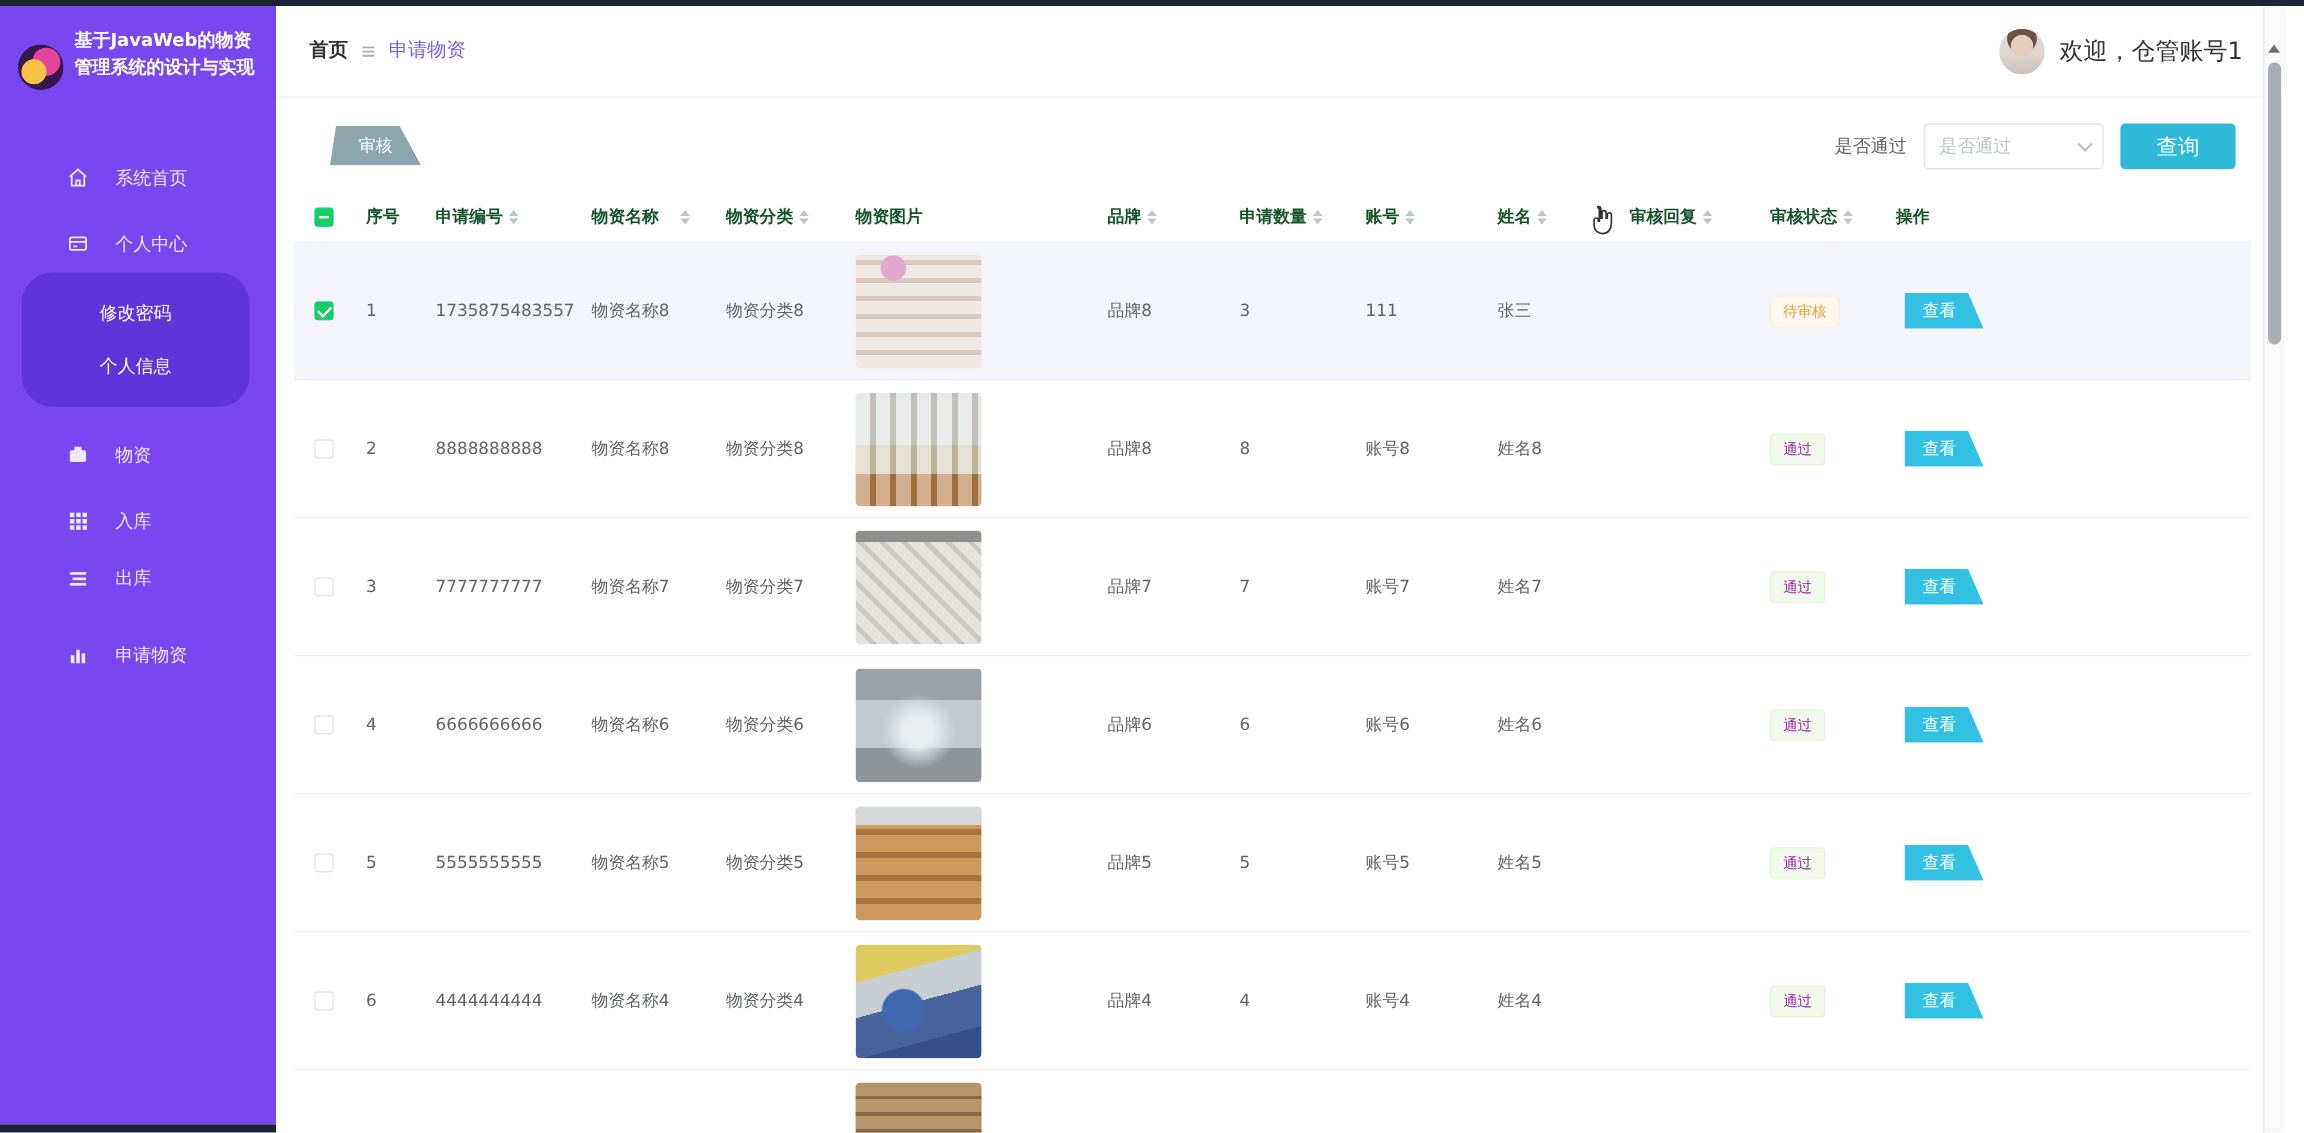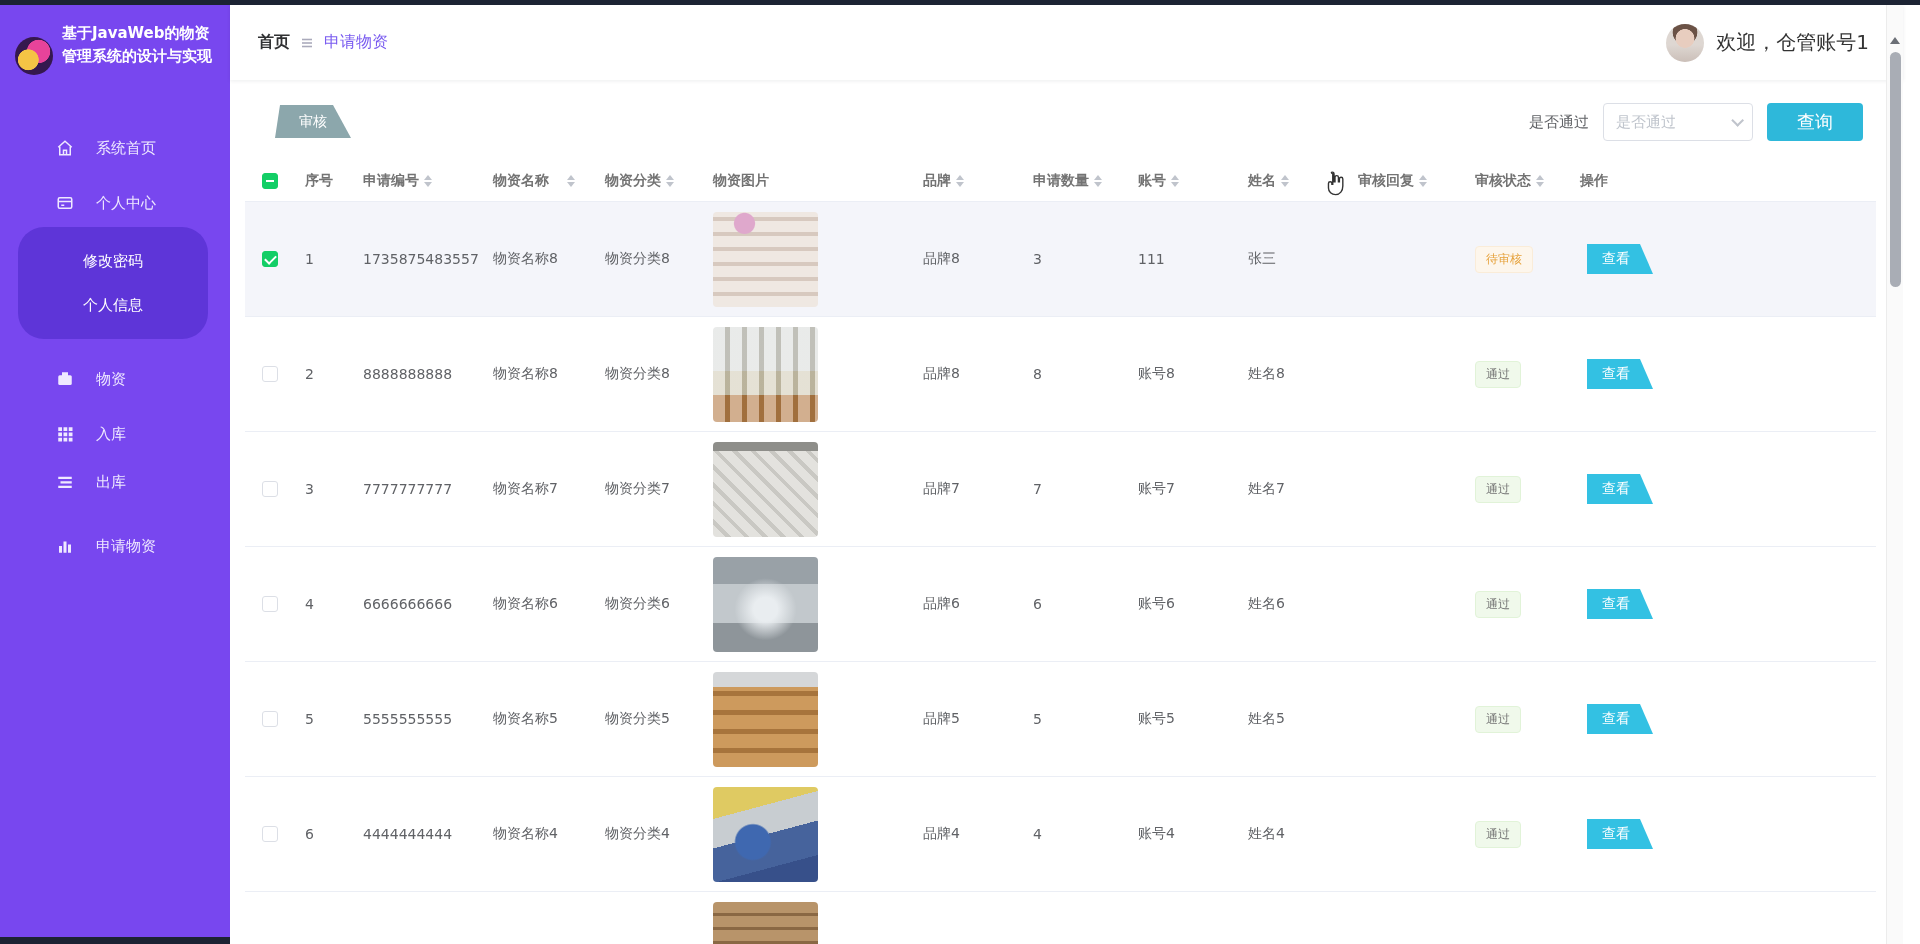--- a/index.html
+++ b/index.html
@@ -42,21 +42,21 @@
   .filterbar { position:absolute; top:103px; right:57px; height:38px; display:flex; align-items:center; gap:14px; }
   .filter-label { font-size:15px; color:#606266; }
   .select { width:150px; height:38px; border:1px solid #dcdfe6; border-radius:4px; background:#fff; display:flex; align-items:center; justify-content:space-between; padding:0 12px; cursor:pointer; }
   .select .ph { font-size:15px; color:#bfc4cc; }
   .chev { width:9px; height:9px; border-right:2px solid #c0c4cc; border-bottom:2px solid #c0c4cc; transform:rotate(45deg) translateY(-3px); }
   .btn-search { width:96px; height:38px; background:#2eb8da; color:#fff; font-size:18px; border:none; border-radius:4px; cursor:pointer; }
 
   
   .table { position:absolute; left:245px; top:160px; width:1631px; }
   .thead { display:flex; align-items:center; height:42px; border-bottom:1px solid #ebeef5; }
-  .th { display:flex; align-items:center; padding-left:10px; font-size:14px; font-weight:bold; color:#737373; cursor:pointer; }
+  .th { display:flex; align-items:center; padding-left:10px; font-size:14px; font-weight:bold; color:#14532d; cursor:pointer; }
   .sort { display:inline-flex; flex-direction:column; gap:2px; margin-left:5px; }
   .sort i { width:0; height:0; border-left:4px solid transparent; border-right:4px solid transparent; display:block; }
   .sort .up { border-bottom:5px solid #c0c4cc; }
   .sort .dn { border-top:5px solid #c0c4cc; }
   .tr { display:flex; align-items:center; height:115px; border-bottom:1px solid #ebeef5; background:#fff; }
   .tr.hl { background:#f4f5fa; }
   .td { padding-left:10px; font-size:14px; color:#606266; overflow:hidden; white-space:nowrap; }
   .c0{width:50px;} .c1{width:58px;} .c2{width:130px;} .c3{width:112px;gap:13px;} .c4{width:108px;}
   .c5{width:210px;} .c6{width:110px;} .c7{width:105px;} .c8{width:110px;} .c9{width:110px;}
   .c10{width:117px;} .c11{width:105px;} .c12{width:306px;}
@@ -72,21 +72,21 @@
   .img1 { background:radial-gradient(circle at 30% 12%, #dfa8cc 0 9%, transparent 10%), repeating-linear-gradient(0deg,#efe8e2 0 11px,#d7c9bf 11px 15px); }
   .img2 { background:repeating-linear-gradient(90deg, rgba(255,255,255,.45) 0 12px, rgba(125,115,92,.25) 12px 17px), linear-gradient(180deg,#d7dad8 0 46%,#cfc9b2 46% 72%,#ad6e33 72%); }
   .img3 { background:linear-gradient(180deg,#8e8e8a 0 10%, rgba(0,0,0,0) 10%), repeating-linear-gradient(45deg,#e3e2de 0 9px,#c9c8c3 9px 13px); }
   .img4 { background:radial-gradient(circle at 50% 55%, #e9edf0 0 16%, transparent 42%), linear-gradient(180deg,#99a1a7 0 28%, #c2c8cc 28% 70%, #8e959a 70%); }
   .img5 { background:linear-gradient(180deg,#d5d7d9 0 16%, rgba(0,0,0,0) 16%), repeating-linear-gradient(0deg,#cd9a5d 0 14px,#a7743c 14px 19px); }
   .img6 { background:radial-gradient(circle at 38% 58%, #3f68b0 0 20%, transparent 22%), linear-gradient(165deg,#dfca62 0 26%, #c8cdd1 26% 50%, #46639c 50% 78%, #37508a 78%); }
   .img7 { background:repeating-linear-gradient(0deg,#b8946a 0 11px,#8a6844 11px 14px); }
 
   .badge { display:inline-block; font-size:12px; padding:4px 10px; border-radius:4px; }
   .badge.pending { color:#e6a23c; background:#fdf6ec; border:1px solid #faecd8; }
-  .badge.pass { color:#737373; background:#f0f9eb; border:1px solid #e1f3d8; }
+  .badge.pass { color:#a21caf; background:#f0f9eb; border:1px solid #e1f3d8; }
 
   .btn-view { width:66px; height:30px; margin-left:7px; background:#33c1e3; border:none; color:#fff; font-size:14px; cursor:pointer;
               clip-path:polygon(0 0, calc(100% - 13px) 0, 100% 100%, 0 100%); display:flex; align-items:center; justify-content:center; }
   .btn-view span { margin-right:8px; }
 
   
   .scrollbar { position:absolute; right:17px; top:5px; width:17px; height:939px; background:#fafafa; border-left:1px solid #ececec; z-index:40; }
   .sb-arrow { width:0; height:0; margin:32px auto 8px; border-left:5px solid transparent; border-right:5px solid transparent; border-bottom:7px solid #6b6f76; cursor:pointer; }
   .sb-thumb { width:11px; margin:0 auto; height:235px; background:#a9adb5; border-radius:6px; cursor:pointer; }
 

